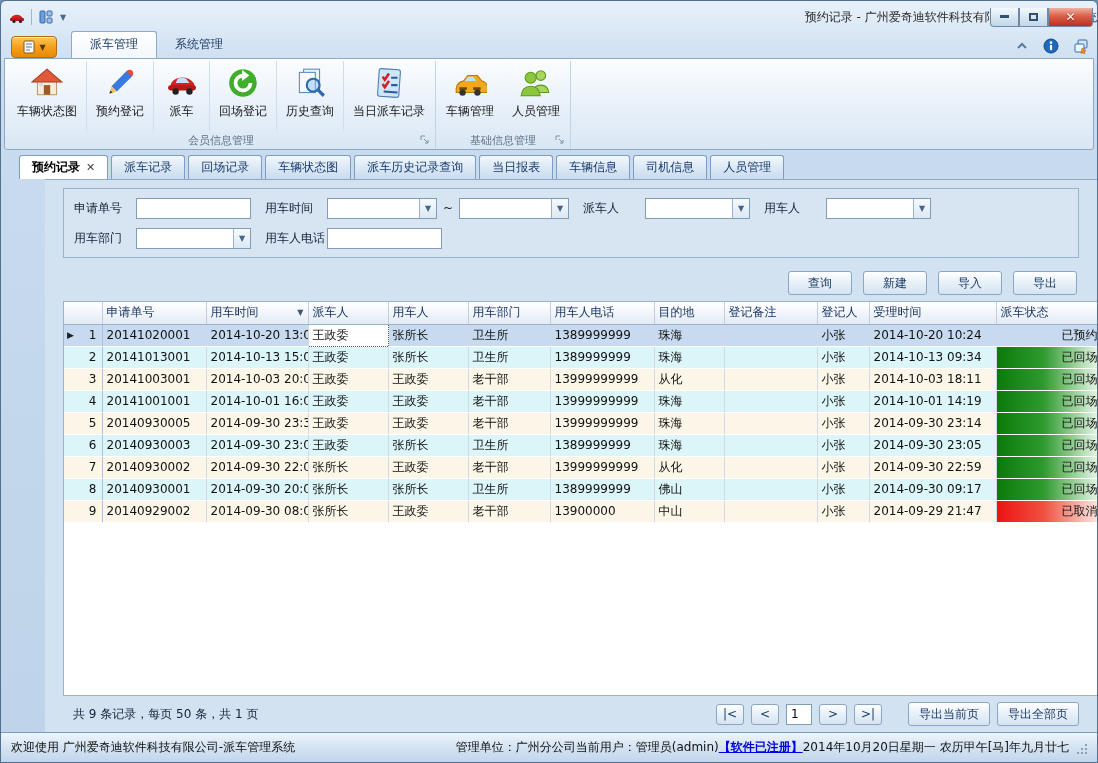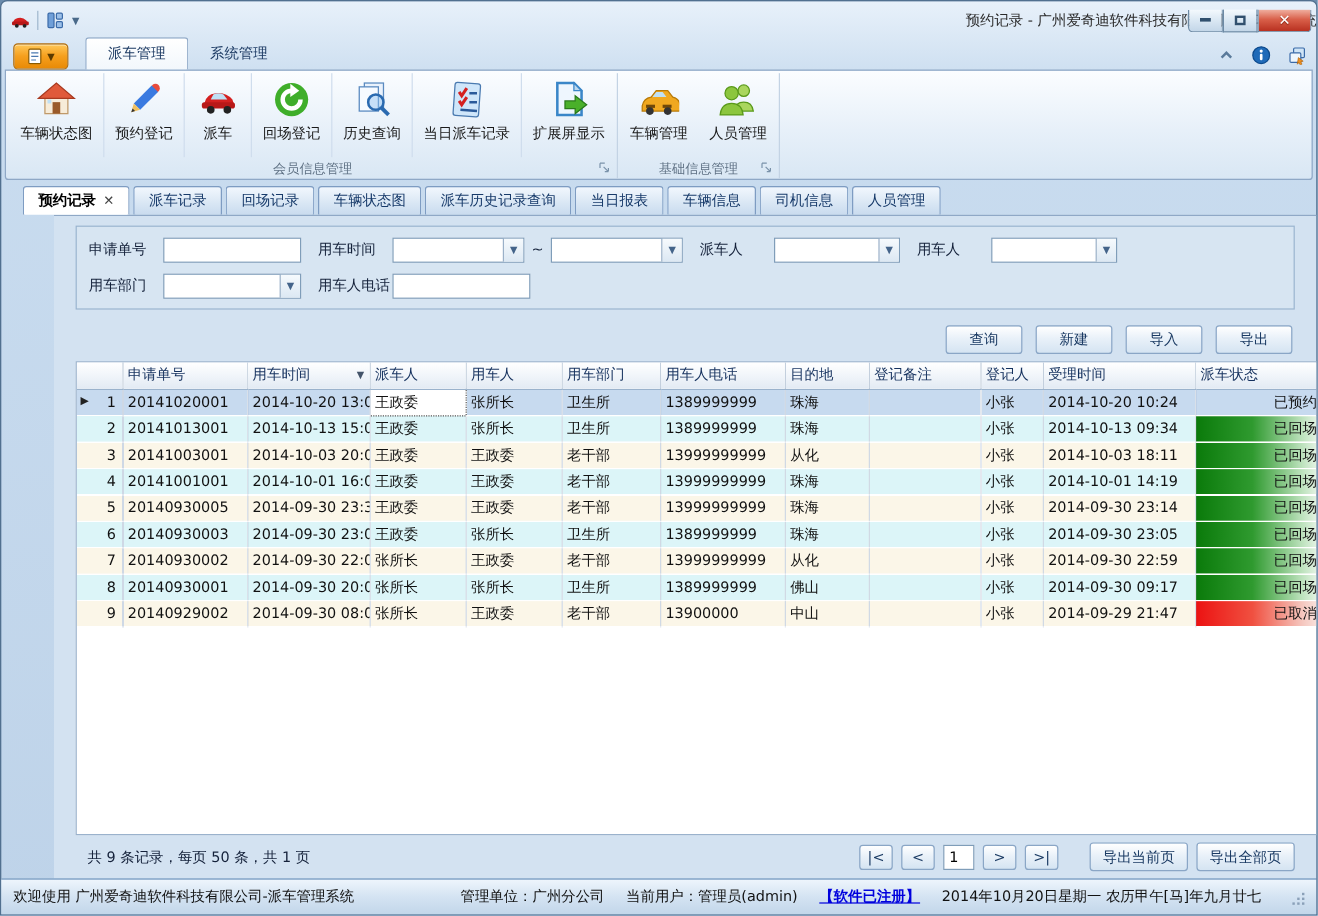--- a/index.html
+++ b/index.html
@@ -103,21 +103,21 @@
   
   .footer-row { height:36px; display:flex; align-items:center; }
   .summary { color:#14213a; margin-left:10px; }
   .pager { margin-left:auto; display:flex; align-items:center; gap:7px; }
   .pg-btn { min-width:28px; height:21px; padding:0; }
   .pg-input { width:26px; height:21px; border:1px solid #7f9db9; background:#fff; text-align:left; padding:0 4px; font:inherit; }
   .pg-gap { width:12px; }
 
   
   .statusbar { height:30px; border-top:1px solid #7a9cc0; background:linear-gradient(#eef5fc,#d4e3f2 50%,#c2d6ea);
-    display:flex; align-items:center; padding:0 10px; gap:18px; white-space:nowrap; }
+    display:flex; align-items:center; padding:0 10px; white-space:nowrap; }
   .sb-spacer { flex:1; }
   .sb-link { color:#0000dd; text-decoration:underline; font-weight:bold; }
   .grip { width:12px; height:12px; margin-left:6px; position:relative; }
   .grip i { position:absolute; width:2px; height:2px; background:#8aa0b8; }
   .grip i:nth-child(1){ right:0; bottom:0; } .grip i:nth-child(2){ right:4px; bottom:0; }
   .grip i:nth-child(3){ right:0; bottom:4px; } .grip i:nth-child(4){ right:8px; bottom:0; }
   .grip i:nth-child(5){ right:0; bottom:8px; } .grip i:nth-child(6){ right:4px; bottom:4px; }
   .icon16 svg { width:16px; height:16px; display:block; }
   .icon14 svg { width:14px; height:14px; display:block; }
 </style>
@@ -260,30 +260,20 @@
               <svg viewBox="0 0 32 32">
                 <rect x="6" y="3" width="20" height="26" rx="2" fill="#cfe6fa" stroke="#4a7ab0" transform="rotate(4 16 16)"></rect>
                 <path d="M10 10l2 3 4-6" stroke="#d42020" stroke-width="2.4" fill="none"></path>
                 <path d="M10 17l2 3 4-6" stroke="#d42020" stroke-width="2.4" fill="none"></path>
                 <line x1="18" y1="11" x2="24" y2="11" stroke="#2a5a9a" stroke-width="2"></line>
                 <line x1="18" y1="18" x2="24" y2="18" stroke="#2a5a9a" stroke-width="2"></line>
                 <line x1="11" y1="24" x2="24" y2="25" stroke="#2a5a9a" stroke-width="2"></line>
               </svg>
             </span>
             <span class="rb-label">当日派车记录</span>
-          </div>
-          <div class="ribbon-btn">
-            <span class="rb-icon">
-              <svg viewBox="0 0 32 32">
-                <path d="M7 3 H20 L26 9 V28 H7 Z" fill="#eef6fe" stroke="#3a86c8" stroke-width="2"></path>
-                <path d="M20 3 V9 H26 Z" fill="#bcd8ee" stroke="#3a86c8"></path>
-                <path d="M13 17h8v-4l9 7-9 7v-4h-8z" fill="#4ab02a" stroke="#2a7a1a"></path>
-              </svg>
-            </span>
-            <span class="rb-label">扩展屏显示</span>
           </div>
         </div>
         <div class="rg-label">
           <span>会员信息管理</span>
           <span class="launcher">
             <svg viewBox="0 0 10 10">
               <path d="M1 1h4M1 1v4M4 4l4 4M8 8v-3M8 8h-3" stroke="#7a92aa" fill="none"></path>
             </svg>
           </span>
         </div>

